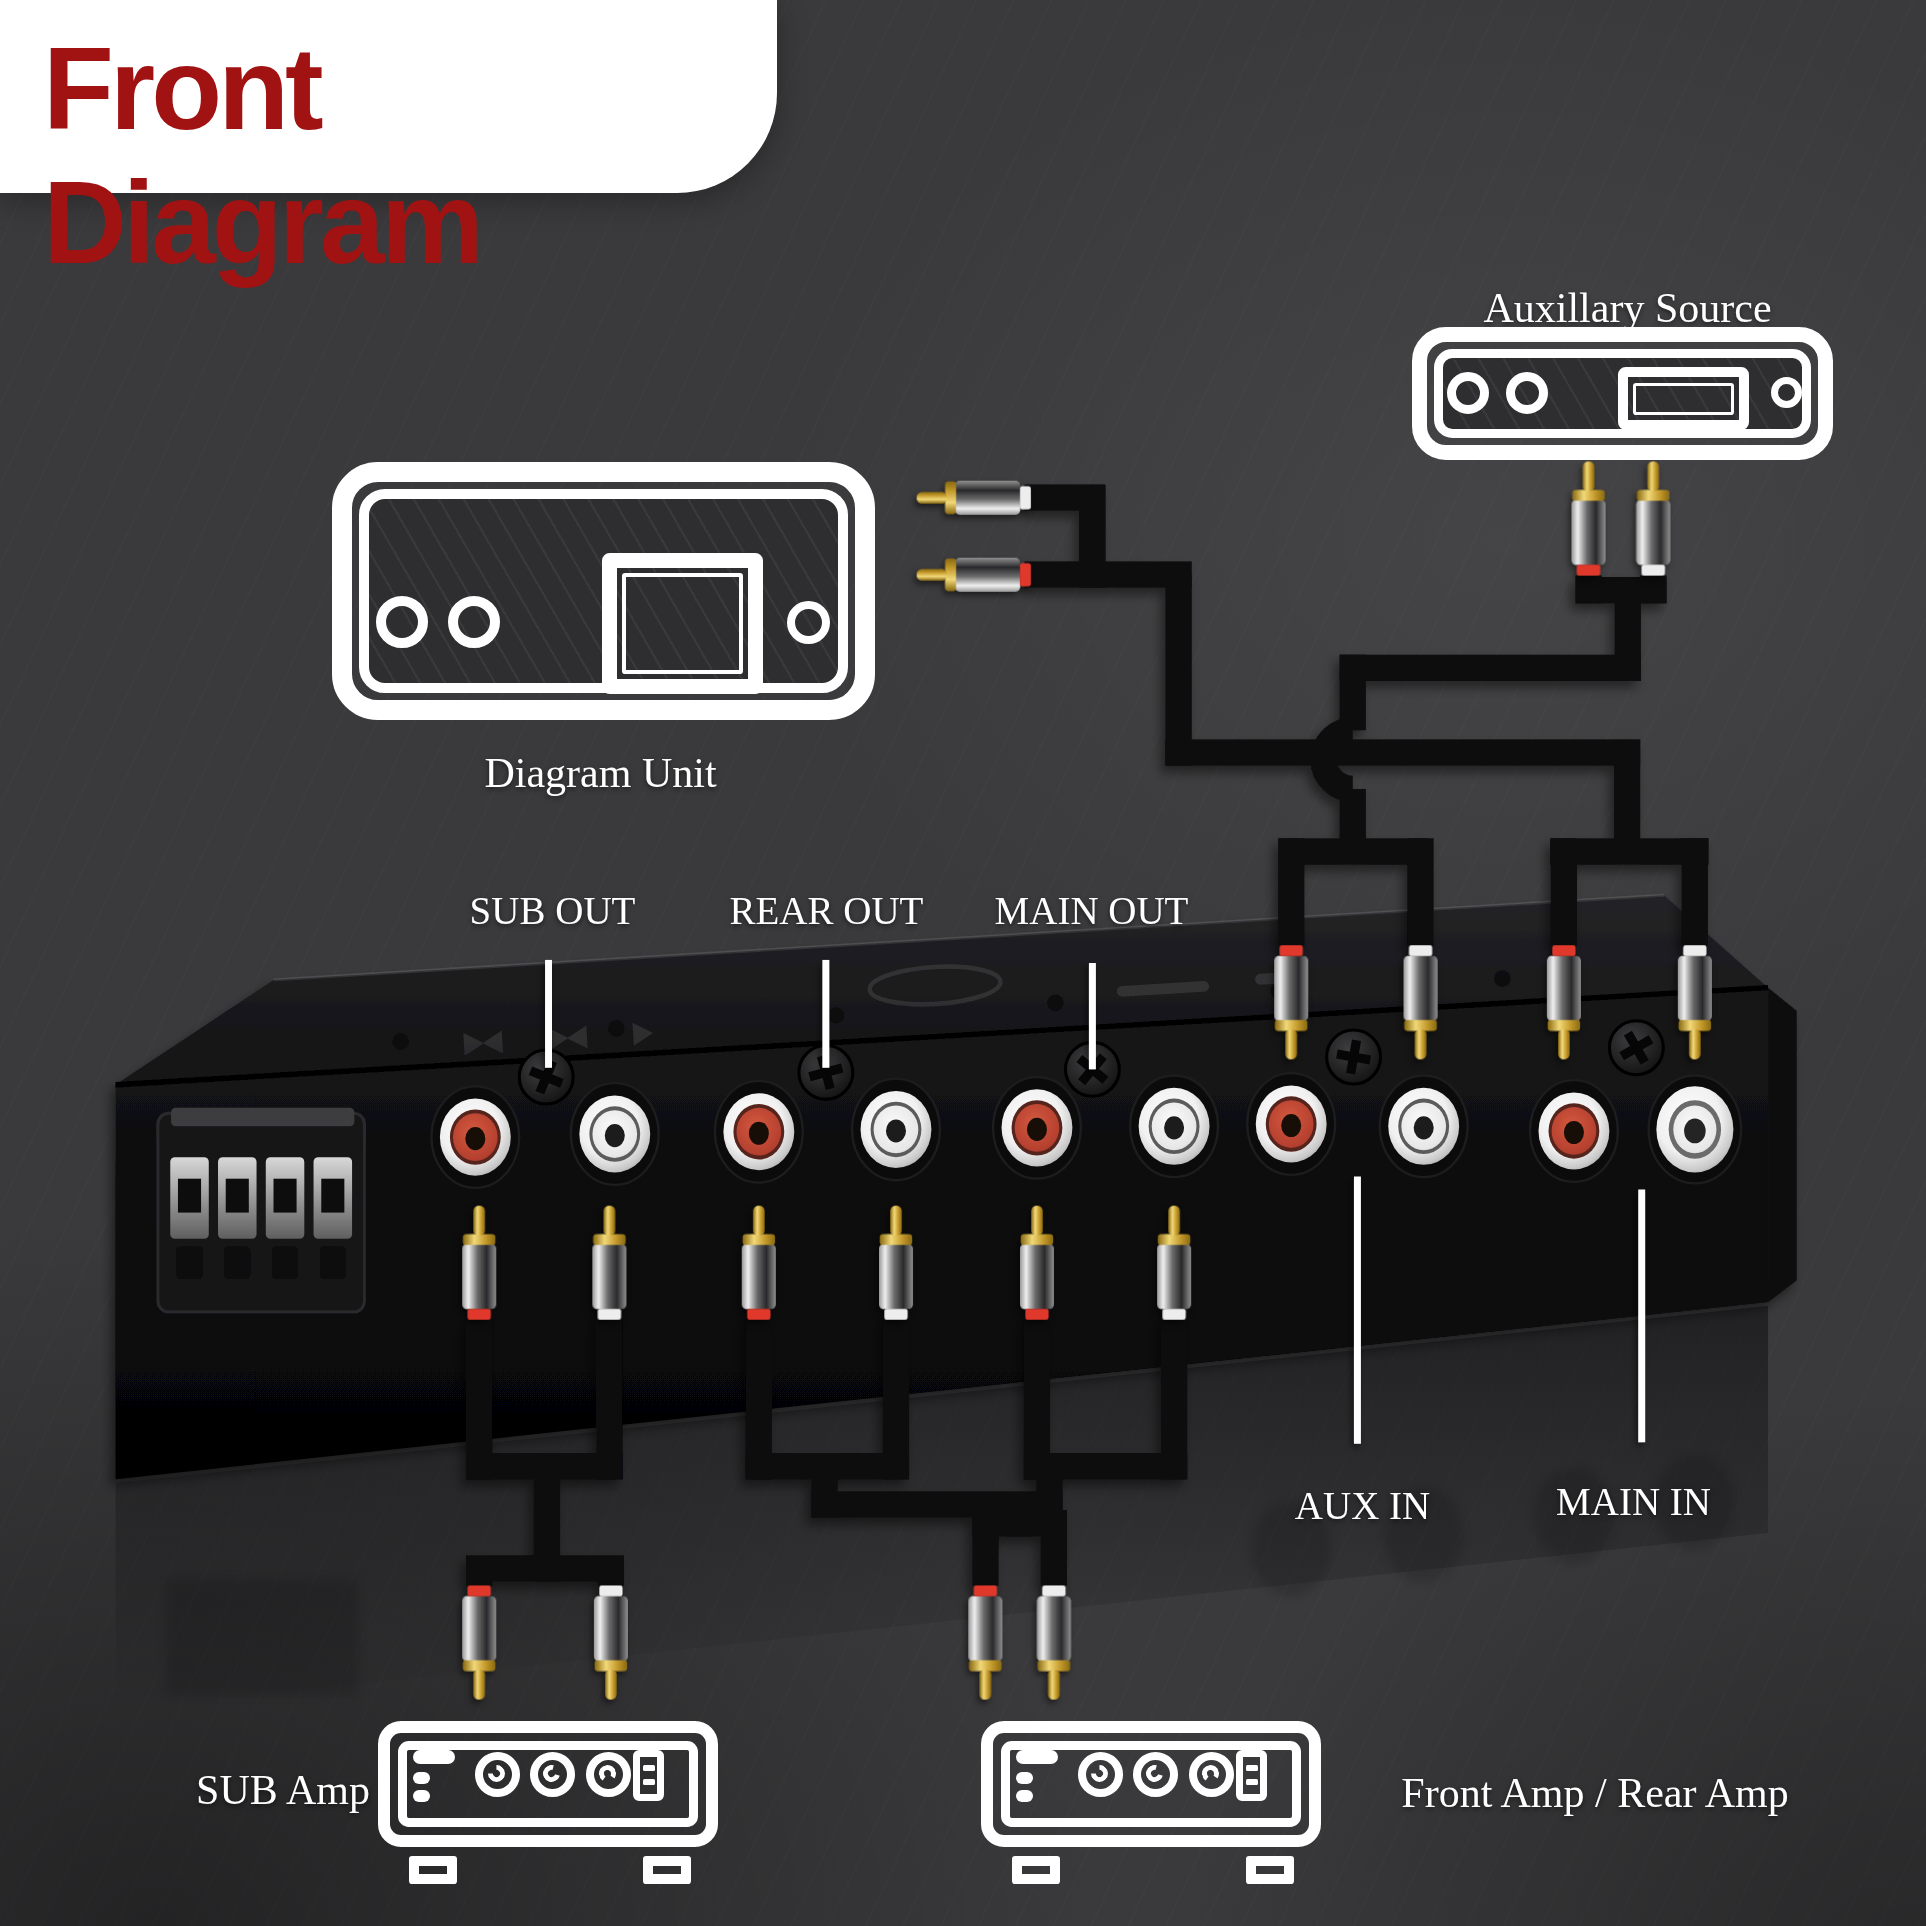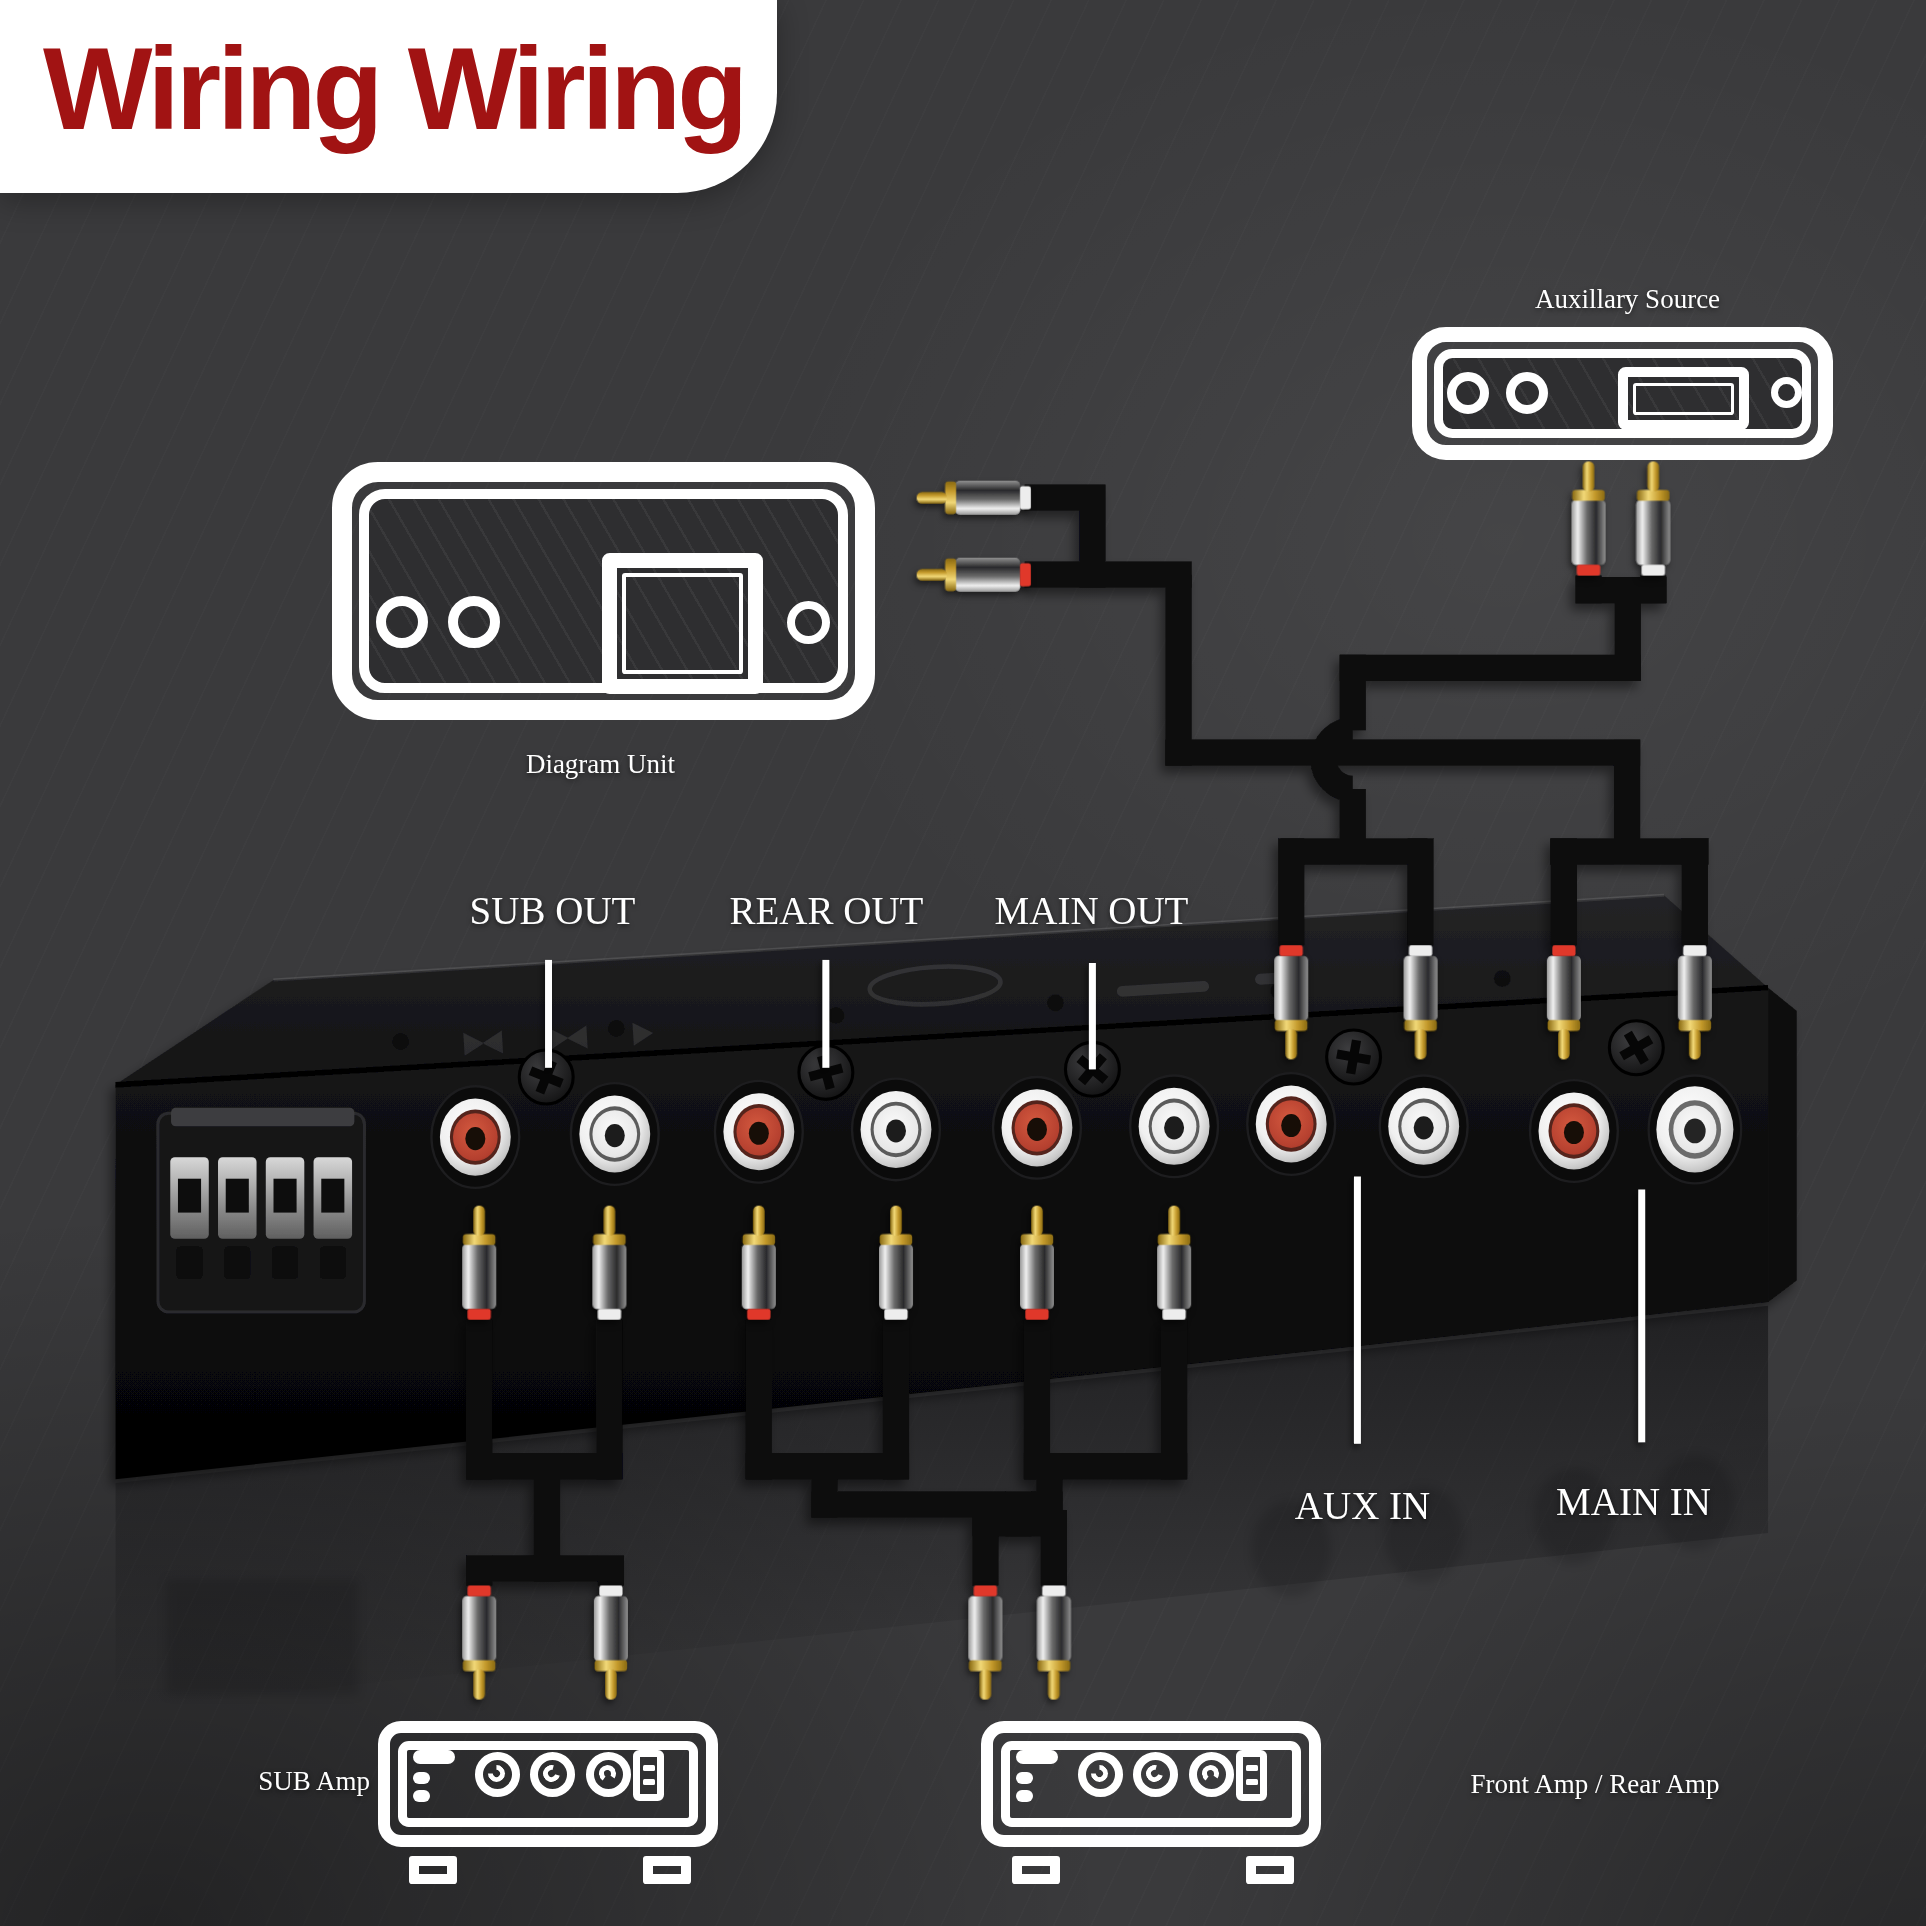--- a/index.html
+++ b/index.html
@@ -23,21 +23,21 @@
     margin:0;position:absolute;left:43px;top:21.6px;
     font-size:116px;font-weight:bold;letter-spacing:-3.9px;color:#A11313;
     font-family:"Liberation Sans", sans-serif;
   }
   
   .lbl{
     color:#fff;font-family:"Liberation Serif", serif;
     text-shadow:0 1.5px 5.4px rgba(0,0,0,0.55);white-space:nowrap;text-align:center;
   }
   .lbl.big{font-size:39px;}
-  .lbl.dev{font-size:27px;}
+  .lbl.dev{font-size:42px;}
   .center{text-align:center;}
   .right{text-align:right;}
   
   .dev-box{border:15.4px solid #fff;border-radius:34px;box-sizing:border-box;}
   .dev-inner{
     position:absolute;inset:7px;border:9.2px solid #fff;border-radius:18.5px;
     background-color:#2e2e30;
     background-image:repeating-linear-gradient(60deg, rgba(255,255,255,0.05) 0 2.3px, transparent 2.3px 21.6px);
   }
   .donut{position:absolute;border-radius:50%;border:9.2px solid #fff;box-sizing:border-box;}
@@ -413,21 +413,21 @@
           <rect x="-15" y="-14" width="30" height="14" rx="3" fill="#E0382C"></rect>
         </g>
       <g transform="translate(1368,2058) scale(1,-1)">
           <use href="#pbu"></use>
           <rect x="-15" y="-14" width="30" height="14" rx="3" fill="#EDEDED"></rect>
         </g>
     </g>
   </svg>
 
   <div class="abs title-card">
-    <h1>Wiring Wiring</h1>
+    <h1>Front Diagram</h1>
   </div>
 
   <div class="abs lbl dev center" style="left:1427px;top:284px;width:401px;">Auxillary Source</div>
   <div class="abs dev-box" style="left:1412px;top:327px;width:421px;height:133px;">
     <div class="dev-inner"></div>
     <div class="donut" style="left:20px;top:30px;width:42px;height:42px;"></div>
     <div class="donut" style="left:79px;top:30px;width:42px;height:42px;"></div>
     <div class="screen" style="left:191px;top:25.4px;width:131px;height:63px;">
         <div class="in"></div>
       </div>

